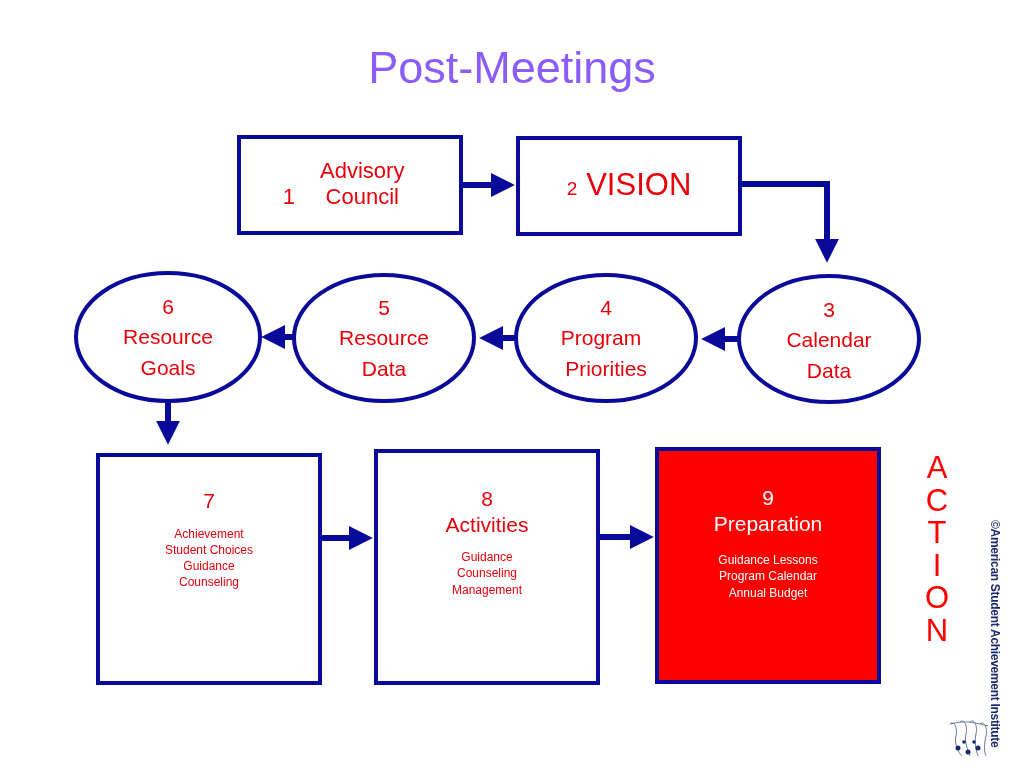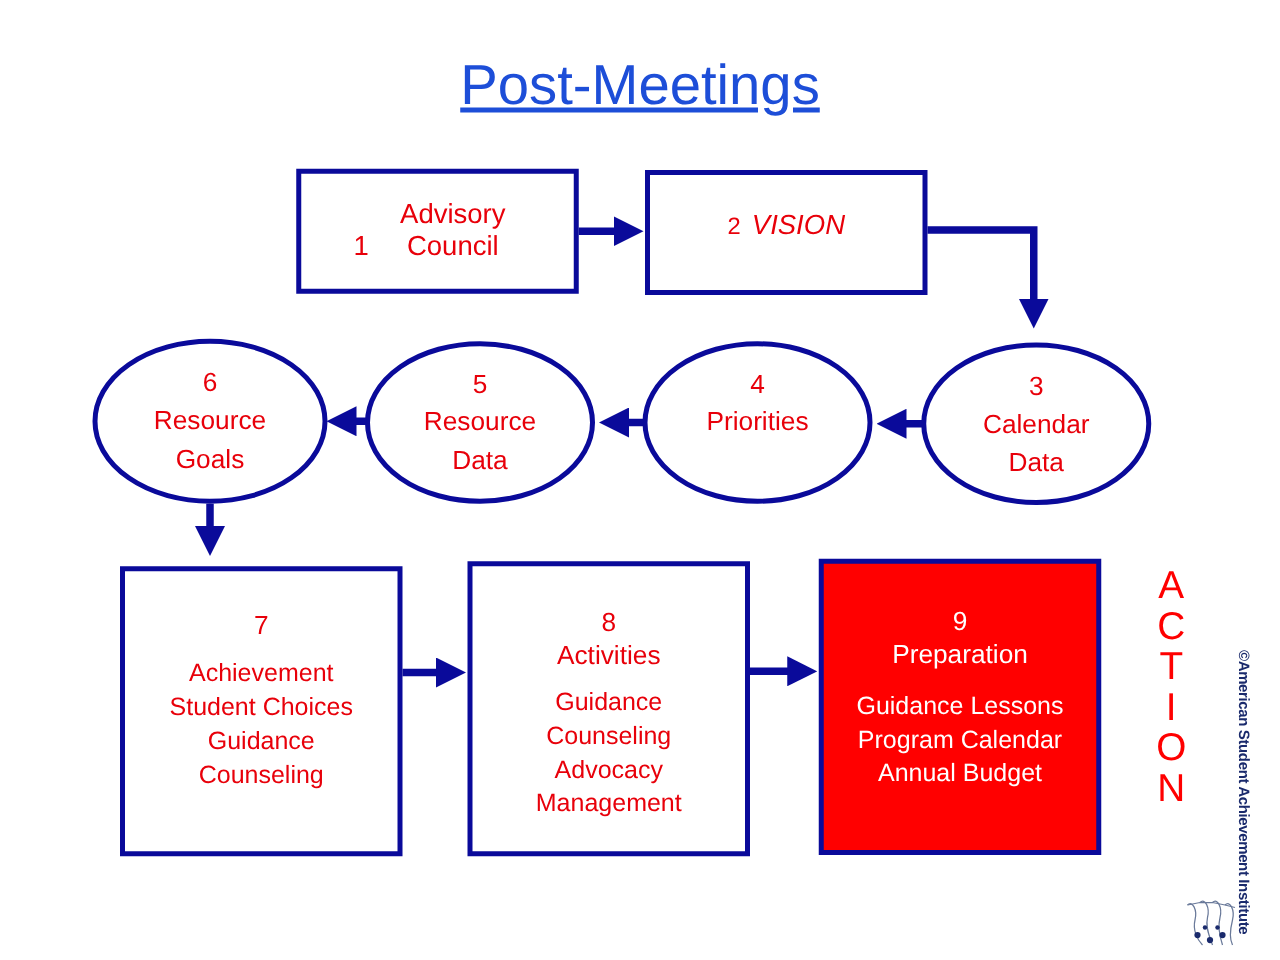--- a/index.html
+++ b/index.html
@@ -1,24 +1,24 @@
 <!DOCTYPE html>
 <html><head>
 <meta charset="utf-8">
 <style>
   html, body { margin: 0; padding: 0; }
   body { width: 1024px; height: 768px; background: #ffffff; position: relative; overflow: hidden;
          font-family: "Liberation Sans", "DejaVu Sans", sans-serif; }
   .abs { position: absolute; }
-  #title { left: 0; top: 42px; width: 1024px; text-align: center; color: #1d4ed8; font-size: 45px; text-decoration: underline; }
+  #title { left: 0; top: 42px; width: 1024px; text-align: center; color: #8b5cf6; font-size: 45px; }
   svg#diagram { position: absolute; left: 0; top: 0; }
   .node-text { position: absolute; text-align: center; color: #e8000a; line-height: 1.1; }
   .node-text .num { display: block; }
   .node-text .lbl { display: block; }
-  .sub { display: block; font-size: 20px; line-height: 1.35; margin-top: 12px; }
+  .sub { display: block; font-size: 12px; line-height: 1.35; margin-top: 12px; }
   .box-text { font-size: 21px; line-height: 1.22; }
   .ell-text { font-size: 21px; line-height: 1.5; }
   .white { color: #ffffff; }
   #action { left: 912px; top: 452px; width: 50px; text-align: center; color: #ff0000; font-size: 31px; line-height: 1.05; font-weight: normal; }
   #action span { display: block; }
   #copyright { left: 1002px; top: 520px; transform-origin: 0 0; transform: rotate(90deg); white-space: nowrap;
                font-size: 12px; font-weight: bold; color: #1a2a6c; letter-spacing: -0.3px; }
   #logo { left: 946px; top: 718px; width: 46px; height: 42px; }
 </style>
 </head>
@@ -56,30 +56,31 @@
   </g>
 </svg>
 
 <div class="node-text box-text" style="left:239px; top:158px; width:222px; font-size:22px; line-height:1.2;">
   <span>1</span>&nbsp;
   <span style="display:inline-block; width:110px;">Advisory Council</span>
 </div>
 
 <div class="node-text" style="left:518px; top:168px; width:222px;">
   <span style="font-size:19px;">2</span>&nbsp;
-  <span style="font-size:22px;font-style:italic;">VISION</span>
+  <span style="font-size:31px;">VISION</span>
 </div>
 
 <div class="node-text ell-text" style="left:739px; top:295px; width:180px; line-height:1.45;">
   <span class="num">3</span>
   <span class="lbl">Calendar</span>
   <span class="lbl">Data</span>
 </div>
 <div class="node-text ell-text" style="left:516px; top:293px; width:180px; line-height:1.45;">
   <span class="num">4</span>
+  <span class="lbl" style="margin-left:-10px;">Program</span>
   <span class="lbl">Priorities</span>
 </div>
 <div class="node-text ell-text" style="left:294px; top:293px; width:180px; line-height:1.45;">
   <span class="num">5</span>
   <span class="lbl">Resource</span>
   <span class="lbl">Data</span>
 </div>
 <div class="node-text ell-text" style="left:76px; top:292px; width:184px; line-height:1.45;">
   <span class="num">6</span>
   <span class="lbl">Resource</span>
@@ -95,21 +96,20 @@
     <span style="display:block">Counseling</span>
   </span>
 </div>
 
 <div class="node-text box-text" style="left:376px; top:486px; width:222px;">
   <span class="num">8</span>
   <span class="lbl">Activities</span>
   <span class="sub">
     <span style="display:block">Guidance</span>
     <span style="display:block">Counseling</span>
-    <span style="display:block">Advocacy</span>
     <span style="display:block">Management</span>
   </span>
 </div>
 
 <div class="node-text box-text white" style="left:657px; top:485px; width:222px;">
   <span class="num">9</span>
   <span class="lbl">Preparation</span>
   <span class="sub" style="margin-top:16px;">
     <span style="display:block">Guidance Lessons</span>
     <span style="display:block">Program Calendar</span>

